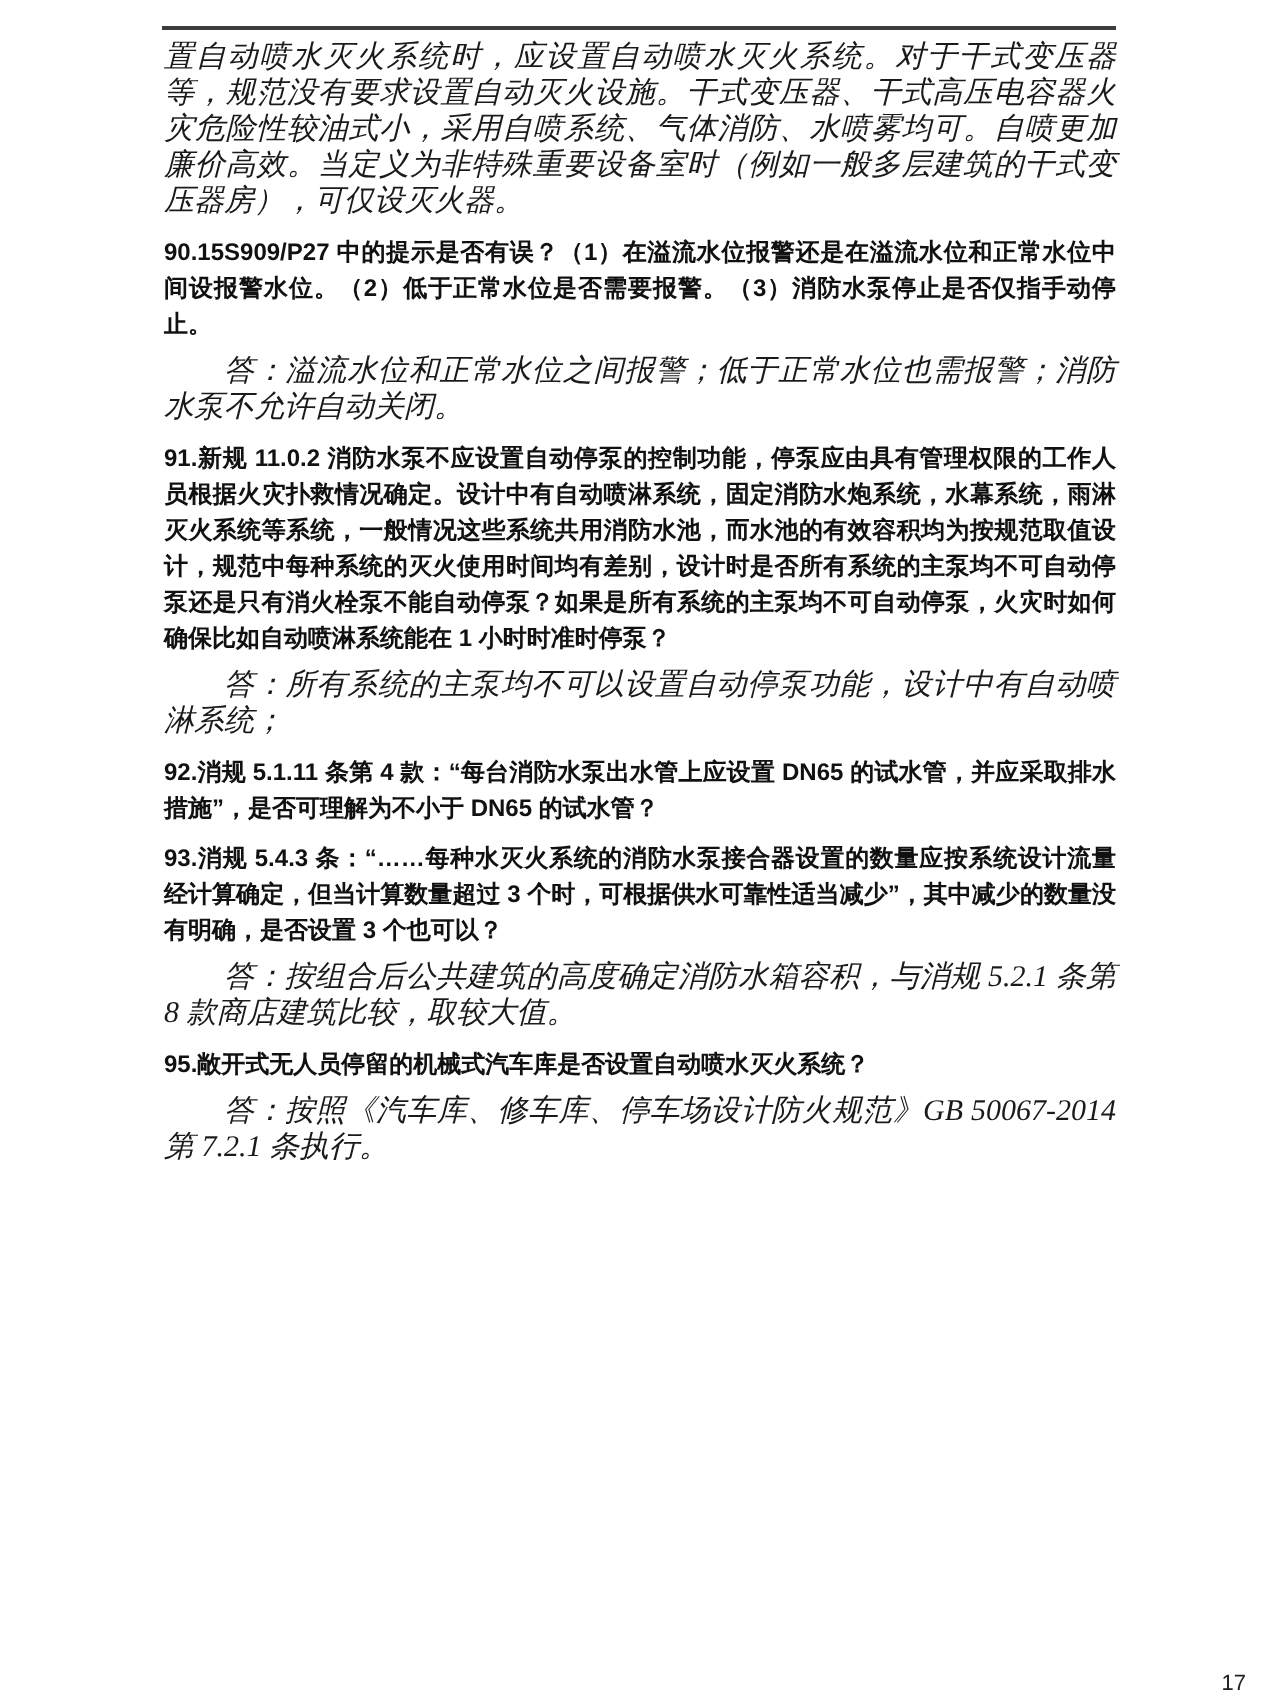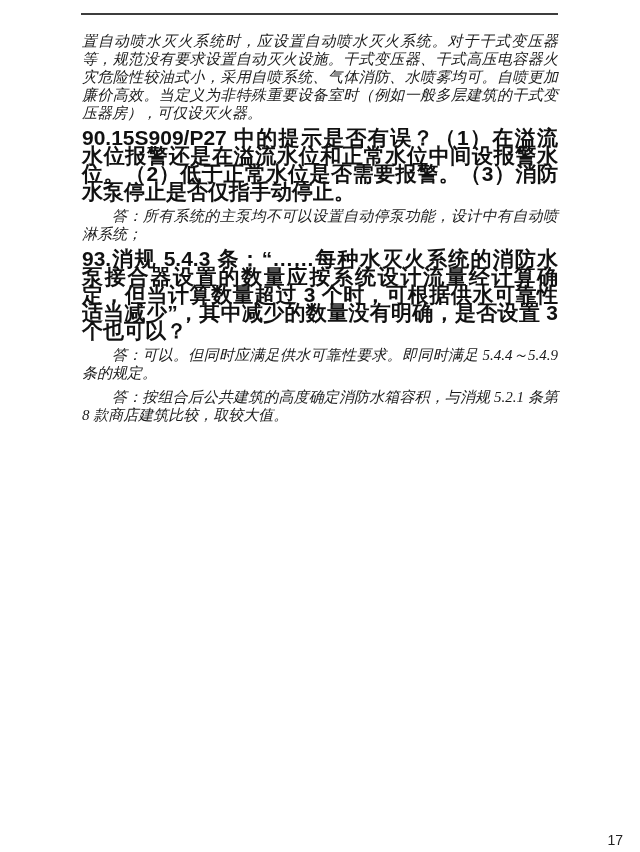--- a/index.html
+++ b/index.html
@@ -32,62 +32,66 @@
   p {
     margin: 0;
     padding: 0;
     text-align: justify;
     text-justify: inter-ideograph;
     word-break: break-all;
   }
   .question {
     font-family: "Liberation Sans", "DejaVu Sans", sans-serif;
     font-weight: bold;
-    font-size: 21px;
+    font-size: 12px;
     line-height: 18px;
     margin-top: 7px;
     color: #111111;
   }
   .answer {
     font-family: "Liberation Serif", "DejaVu Serif", serif;
     font-style: italic;
     font-size: 15px;
     line-height: 18px;
     margin-top: 6px;
     text-indent: 2em;
     color: #1a1a1a;
   }
   .answer.continuation {
     text-indent: 0;
-    margin-top: 12px;
+    margin-top: 0;
   }
   .page-number {
     position: absolute;
     right: 17px;
     bottom: 4px;
     font-family: "Liberation Sans", "DejaVu Sans", sans-serif;
-    font-size: 14px;
+    font-size: 11px;
     color: #222222;
   }
 </style>
 </head>
 <body>
 
 <div class="page">
   <div class="top-rule"></div>
 
   <div class="content">
     <p class="answer continuation">置自动喷水灭火系统时，应设置自动喷水灭火系统。对于干式变压器等，规范没有要求设置自动灭火设施。干式变压器、干式高压电容器火灾危险性较油式小，采用自喷系统、气体消防、水喷雾均可。自喷更加廉价高效。当定义为非特殊重要设备室时（例如一般多层建筑的干式变压器房），可仅设灭火器。</p>
 
     <p class="question">90.15S909/P27 中的提示是否有误？（1）在溢流水位报警还是在溢流水位和正常水位中间设报警水位。（2）低于正常水位是否需要报警。（3）消防水泵停止是否仅指手动停止。</p>
+    <p class="answer">答：溢流水位和正常水位之间报警；低于正常水位也需报警；消防水泵不允许自动关闭。</p>
 
+    <p class="question">91.新规 11.0.2 消防水泵不应设置自动停泵的控制功能，停泵应由具有管理权限的工作人员根据火灾扑救情况确定。设计中有自动喷淋系统，固定消防水炮系统，水幕系统，雨淋灭火系统等系统，一般情况这些系统共用消防水池，而水池的有效容积均为按规范取值设计，规范中每种系统的灭火使用时间均有差别，设计时是否所有系统的主泵均不可自动停泵还是只有消火栓泵不能自动停泵？如果是所有系统的主泵均不可自动停泵，火灾时如何确保比如自动喷淋系统能在 1 小时时准时停泵？</p>
     <p class="answer">答：所有系统的主泵均不可以设置自动停泵功能，设计中有自动喷淋系统；</p>
 
+    <p class="question">92.消规 5.1.11 条第 4 款：“每台消防水泵出水管上应设置 DN65 的试水管，并应采取排水措施”，是否可理解为不小于 DN65 的试水管？</p>
 
     <p class="question">93.消规 5.4.3 条：“……每种水灭火系统的消防水泵接合器设置的数量应按系统设计流量经计算确定，但当计算数量超过 3 个时，可根据供水可靠性适当减少”，其中减少的数量没有明确，是否设置 3 个也可以？</p>
-    <p class="answer">答：可以。但同时应满足供水可靠性要求。即同时满足 5.4.4～5.4.9 条的规定。</p>
 
     <p class="answer">答：按组合后公共建筑的高度确定消防水箱容积，与消规 5.2.1 条第 8 款商店建筑比较，取较大值。</p>
 
+    <p class="question">95.敞开式无人员停留的机械式汽车库是否设置自动喷水灭火系统？</p>
+    <p class="answer">答：按照《汽车库、修车库、停车场设计防火规范》GB 50067-2014 第 7.2.1 条执行。</p>
   </div>
 
   <div class="page-number">17</div>
 </div>
 
 </body></html>

